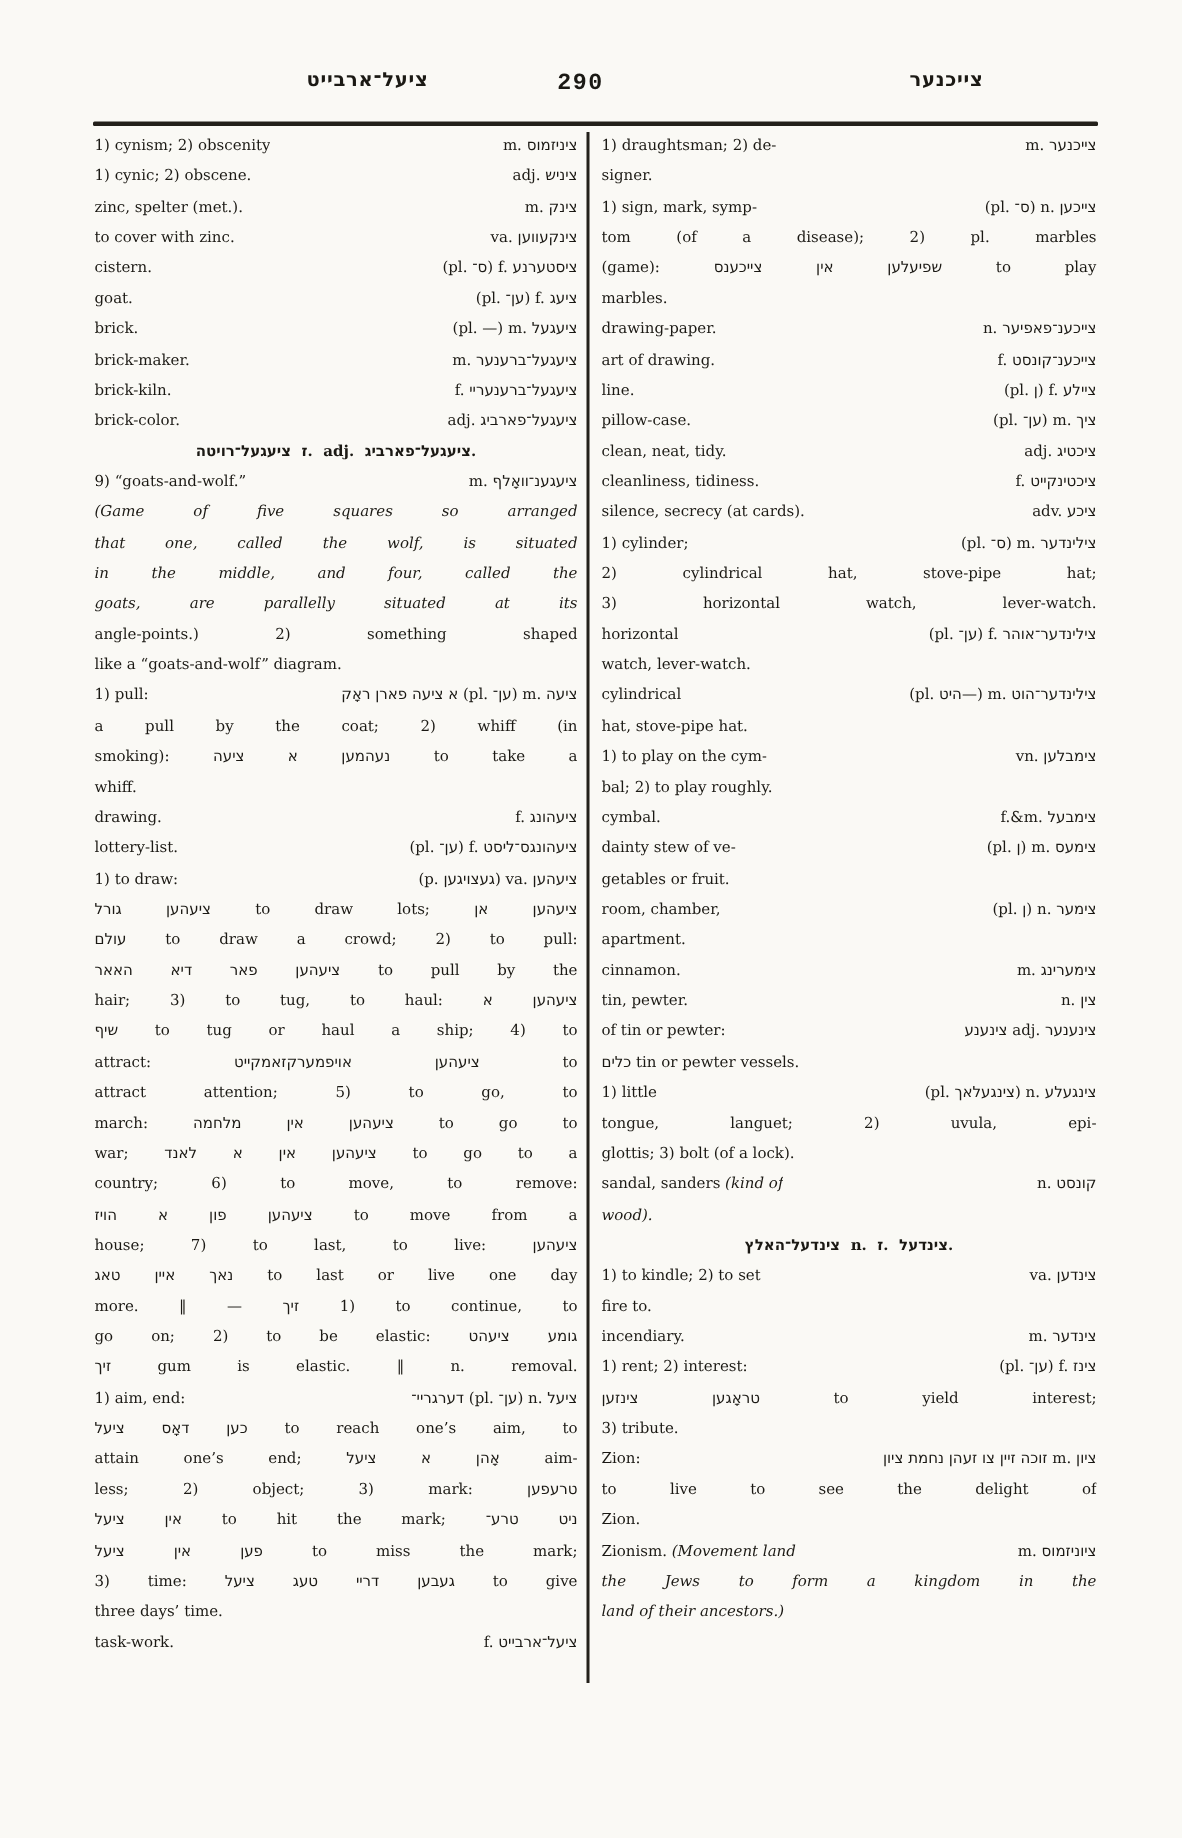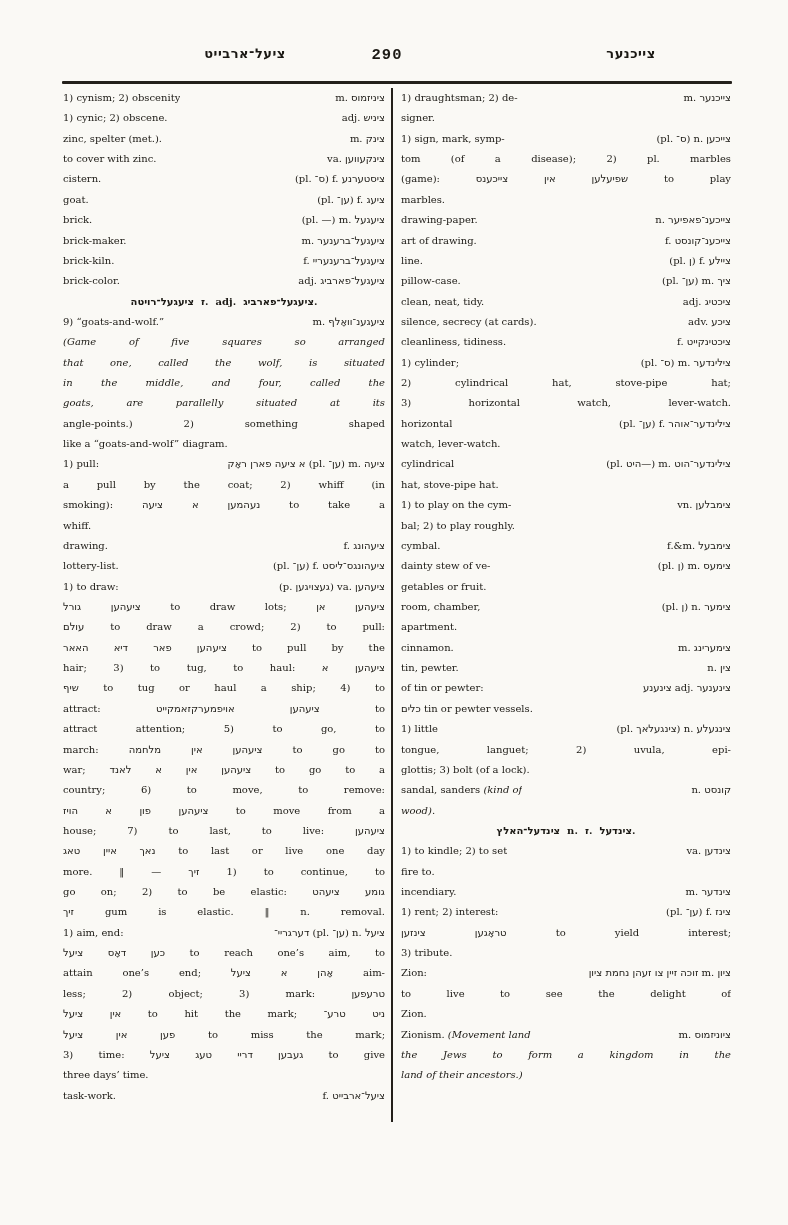--- a/index.html
+++ b/index.html
@@ -198,26 +198,26 @@
       </div>
       <div class="line split">
         <span class="seg-l">pillow-case.</span>
         <span class="seg-r">(pl. ען־) m. ציך</span>
       </div>
       <div class="line split">
         <span class="seg-l">clean, neat, tidy.</span>
         <span class="seg-r">adj. ציכטיג</span>
       </div>
       <div class="line split">
+        <span class="seg-l">cleanliness, tidiness.</span>
+        <span class="seg-r">f. ציכטינקייט</span>
+      </div>
+      <div class="line split">
         <span class="seg-l">silence, secrecy (at cards).</span>
         <span class="seg-r">adv. ציכע</span>
-      </div>
-      <div class="line split">
-        <span class="seg-l">cleanliness, tidiness.</span>
-        <span class="seg-r">f. ציכטינקייט</span>
       </div>
       <div class="line split">
         <span class="seg-l">1) cylinder;</span>
         <span class="seg-r">(pl. ס־) m. צילינדער</span>
       </div>
       <div class="line fill">2) cylindrical hat, stove-pipe hat;</div>
       <div class="line fill">3) horizontal watch, lever-watch.</div>
       <div class="line split">
         <span class="seg-l">horizontal</span>
         <span class="seg-r">(pl. ען־) f. צילינדער־אוהר</span>

